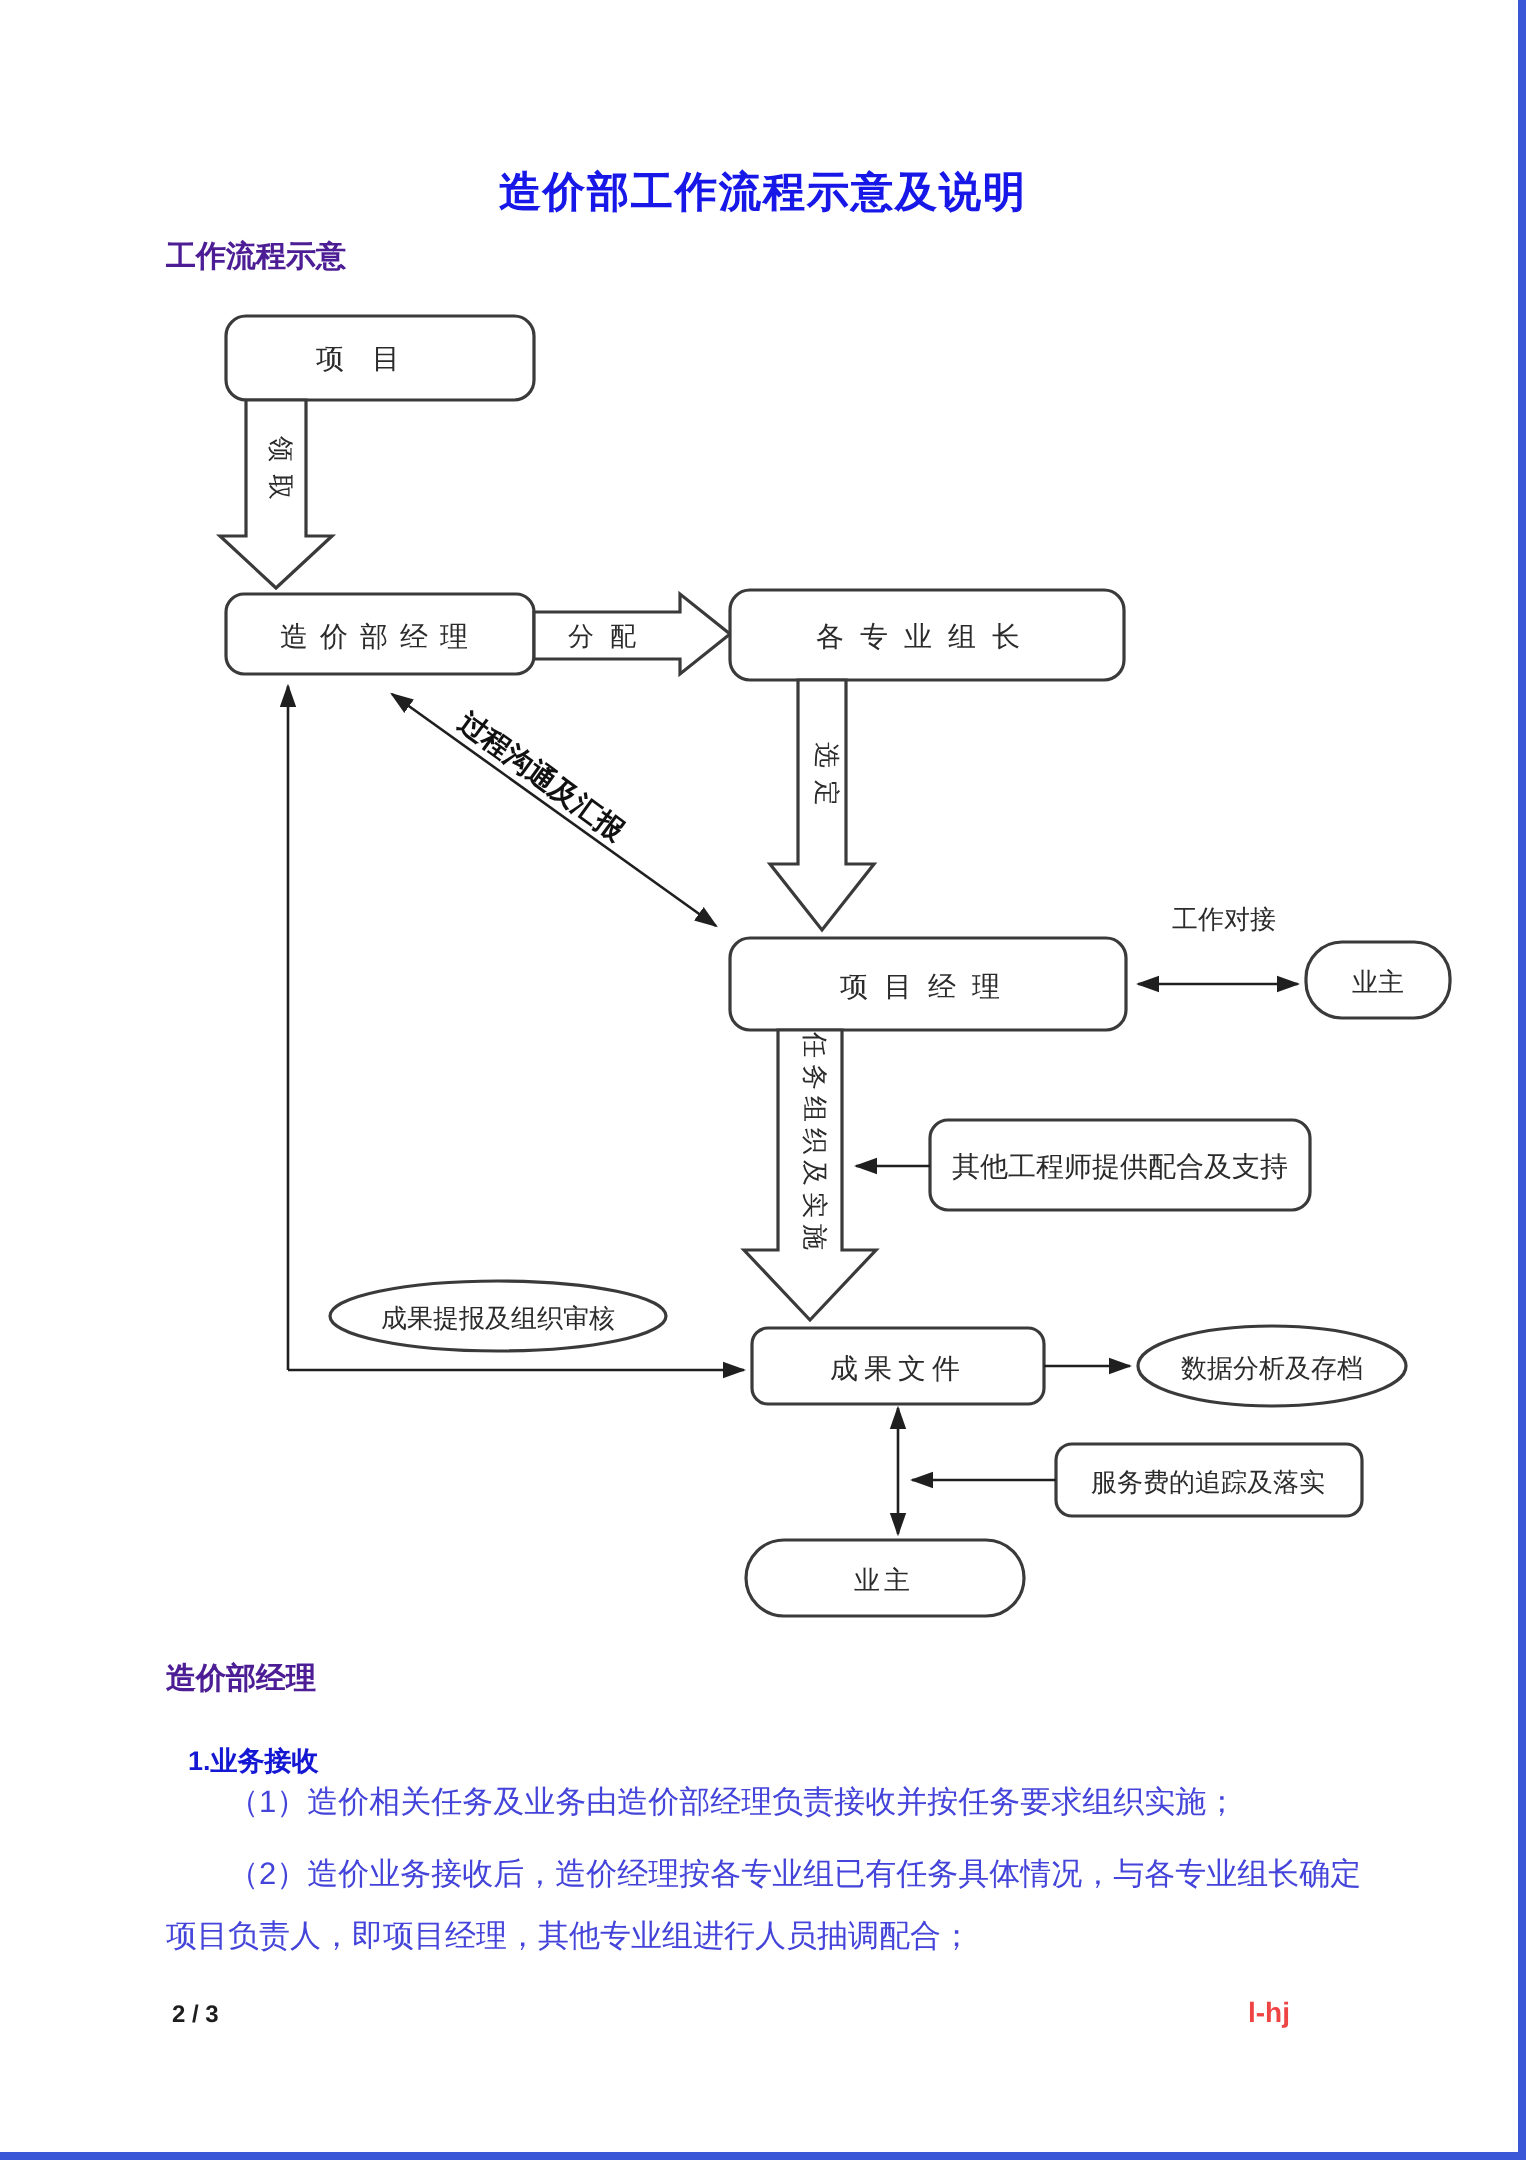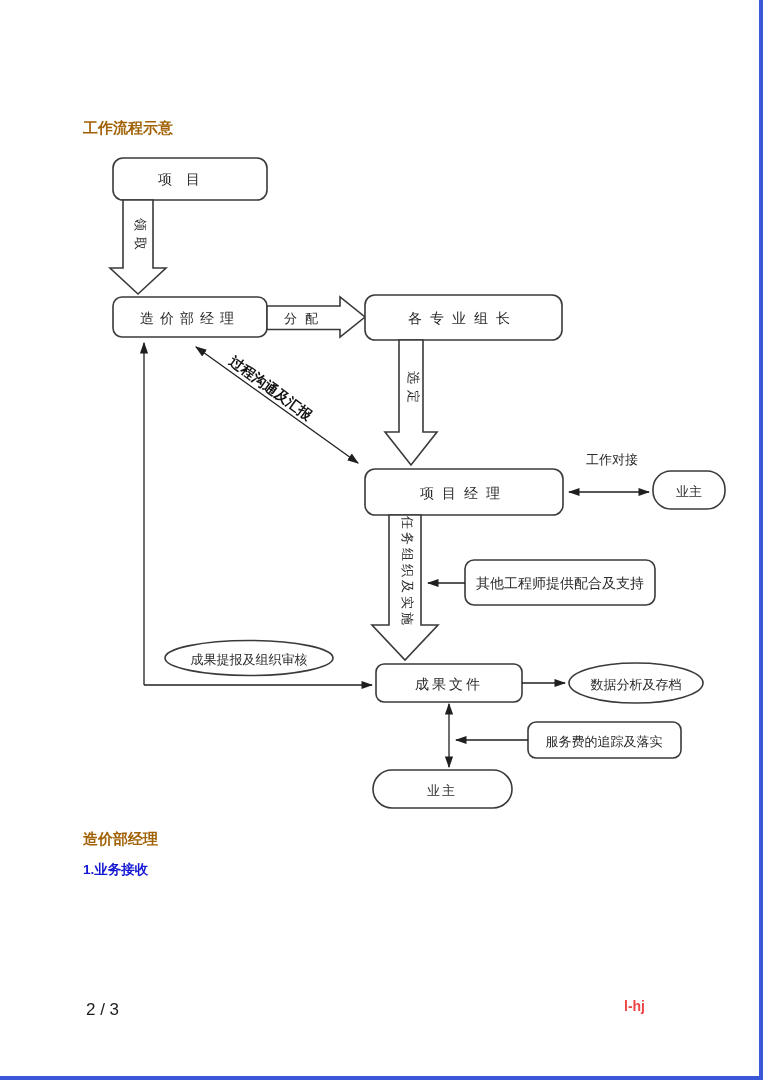--- a/index.html
+++ b/index.html
@@ -5,53 +5,54 @@
   html,body{margin:0;padding:0;background:#ffffff;}
   .page{
     position:relative;width:763px;height:1080px;background:#ffffff;overflow:hidden;
     font-family:"Liberation Sans","DejaVu Sans",sans-serif;
   }
   .page-title{
     position:absolute;left:0;top:82px;width:763px;text-align:center;
     font-size:21px;font-weight:bold;color:#1717e8;letter-spacing:1px;margin:0;
   }
   .section-heading{
-    position:absolute;left:83px;font-size:15px;font-weight:bold;color:#a16207;margin:0;
+    position:absolute;left:83px;font-size:15px;font-weight:bold;color:#4c1d95;margin:0;
   }
   .h-flow{top:119px;}
   .h-desc{top:830px;}
   .sub-heading{
-    position:absolute;left:83px;top:861px;font-size:13.5px;font-weight:bold;color:#1518d2;margin:0;
+    position:absolute;left:83px;top:861px;font-size:13.5px;font-weight:bold;color:#1518d2;margin:11px;
   }
   .para-block{
     position:absolute;left:83px;top:886px;width:600px;color:#4444da;
     font-size:15.5px;line-height:31px;
   }
   .para{margin:0 0 5px 0;text-indent:2em;}
   .footer-page{
-    position:absolute;left:86px;top:1000px;font-size:17px;font-weight:normal;color:#1d1d1d;
+    position:absolute;left:86px;top:1000px;font-size:12px;font-weight:bold;color:#1d1d1d;
   }
   .footer-code{
     position:absolute;left:624px;top:998px;font-size:14px;font-weight:bold;color:#ef4444;
   }
   .edge-strip-right{position:absolute;top:0;right:0;width:4px;height:1080px;background:#3a57d8;}
   .edge-strip-bottom{position:absolute;left:0;bottom:0;width:763px;height:4px;background:#3a57d8;}
   svg.flow{position:absolute;left:0;top:0;}
   svg .shape{fill:#ffffff;stroke:#3a3a3a;stroke-width:1.6;}
   svg .conn{stroke:#1f1f1f;stroke-width:1.3;fill:none;}
   svg text{fill:#2b2b2b;font-family:"Liberation Sans","DejaVu Sans",sans-serif;}
   svg .node-label{font-size:14px;}
   svg .edge-label{font-size:13px;}
   svg .edge-label-bold{font-size:14px;font-weight:bold;fill:#111111;}
 </style>
 </head>
 <body>
 
 <div class="page">
 
+  <h1 class="page-title">造价部工作流程示意及说明</h1>
   <h2 class="section-heading h-flow">工作流程示意</h2>
 
   <svg class="flow" width="763" height="825" viewBox="0 0 763 825">
     <defs>
       <marker id="arr" viewBox="0 0 10 7" markerWidth="9" markerHeight="7" refX="9" refY="3.5" orient="auto-start-reverse">
         <path d="M0,0 L10,3.5 L0,7 z" fill="#1f1f1f"></path>
       </marker>
     </defs>
 
     <line class="conn" x1="144" y1="685" x2="144" y2="343" marker-end="url(#arr)"></line>
@@ -109,19 +110,23 @@
     <text class="edge-label" x="604" y="741" text-anchor="middle" dominant-baseline="central" font-size="13.5">服务费的追踪及落实</text>
     <line class="conn" x1="528" y1="740" x2="456" y2="740" marker-end="url(#arr)"></line>
 
     <rect class="shape" x="373" y="770" width="139" height="38" rx="19"></rect>
     <text class="edge-label" x="442" y="790" text-anchor="middle" dominant-baseline="central" letter-spacing="2">业主</text>
   </svg>
 
   <h2 class="section-heading h-desc">造价部经理</h2>
   <h3 class="sub-heading">1.业务接收</h3>
 
+  <div class="para-block">
+    <p class="para">（1）造价相关任务及业务由造价部经理负责接收并按任务要求组织实施；</p>
+    <p class="para">（2）造价业务接收后，造价经理按各专业组已有任务具体情况，与各专业组长确定项目负责人，即项目经理，其他专业组进行人员抽调配合；</p>
+  </div>
 
   <div class="footer-page">2 / 3</div>
   <div class="footer-code">l-hj</div>
 
   <div class="edge-strip-right"></div>
   <div class="edge-strip-bottom"></div>
 </div>
 
 </body></html>

